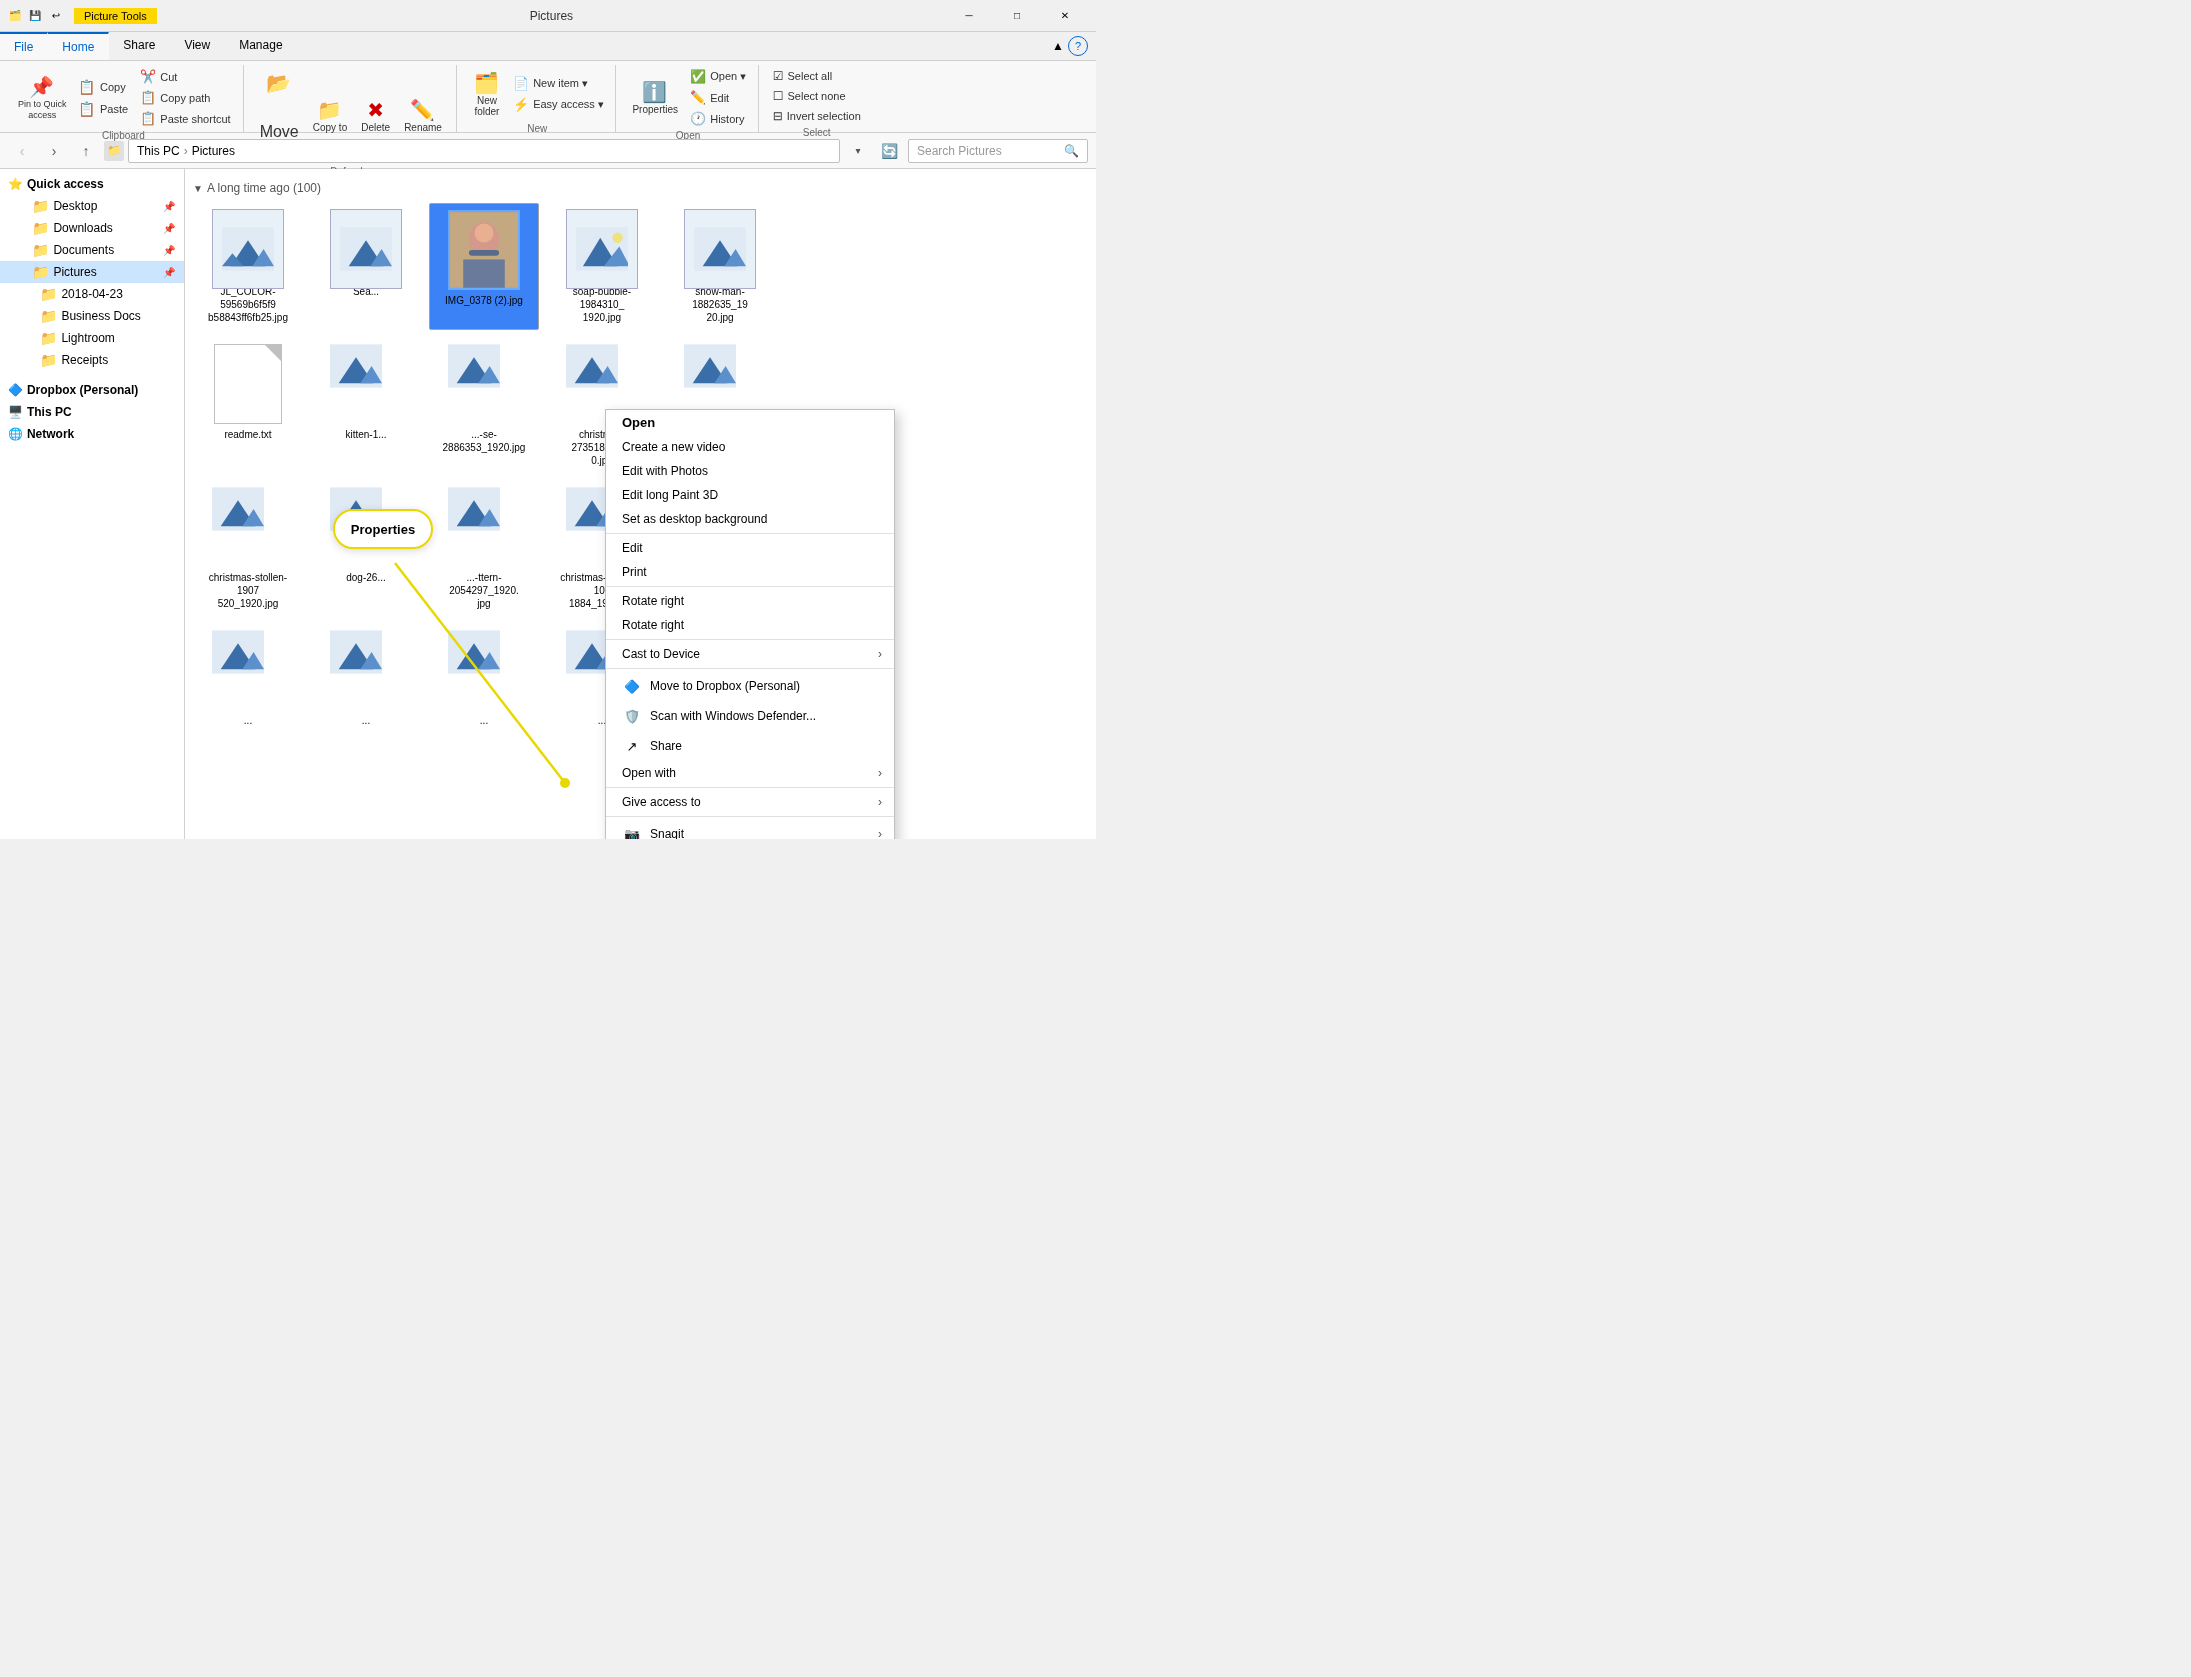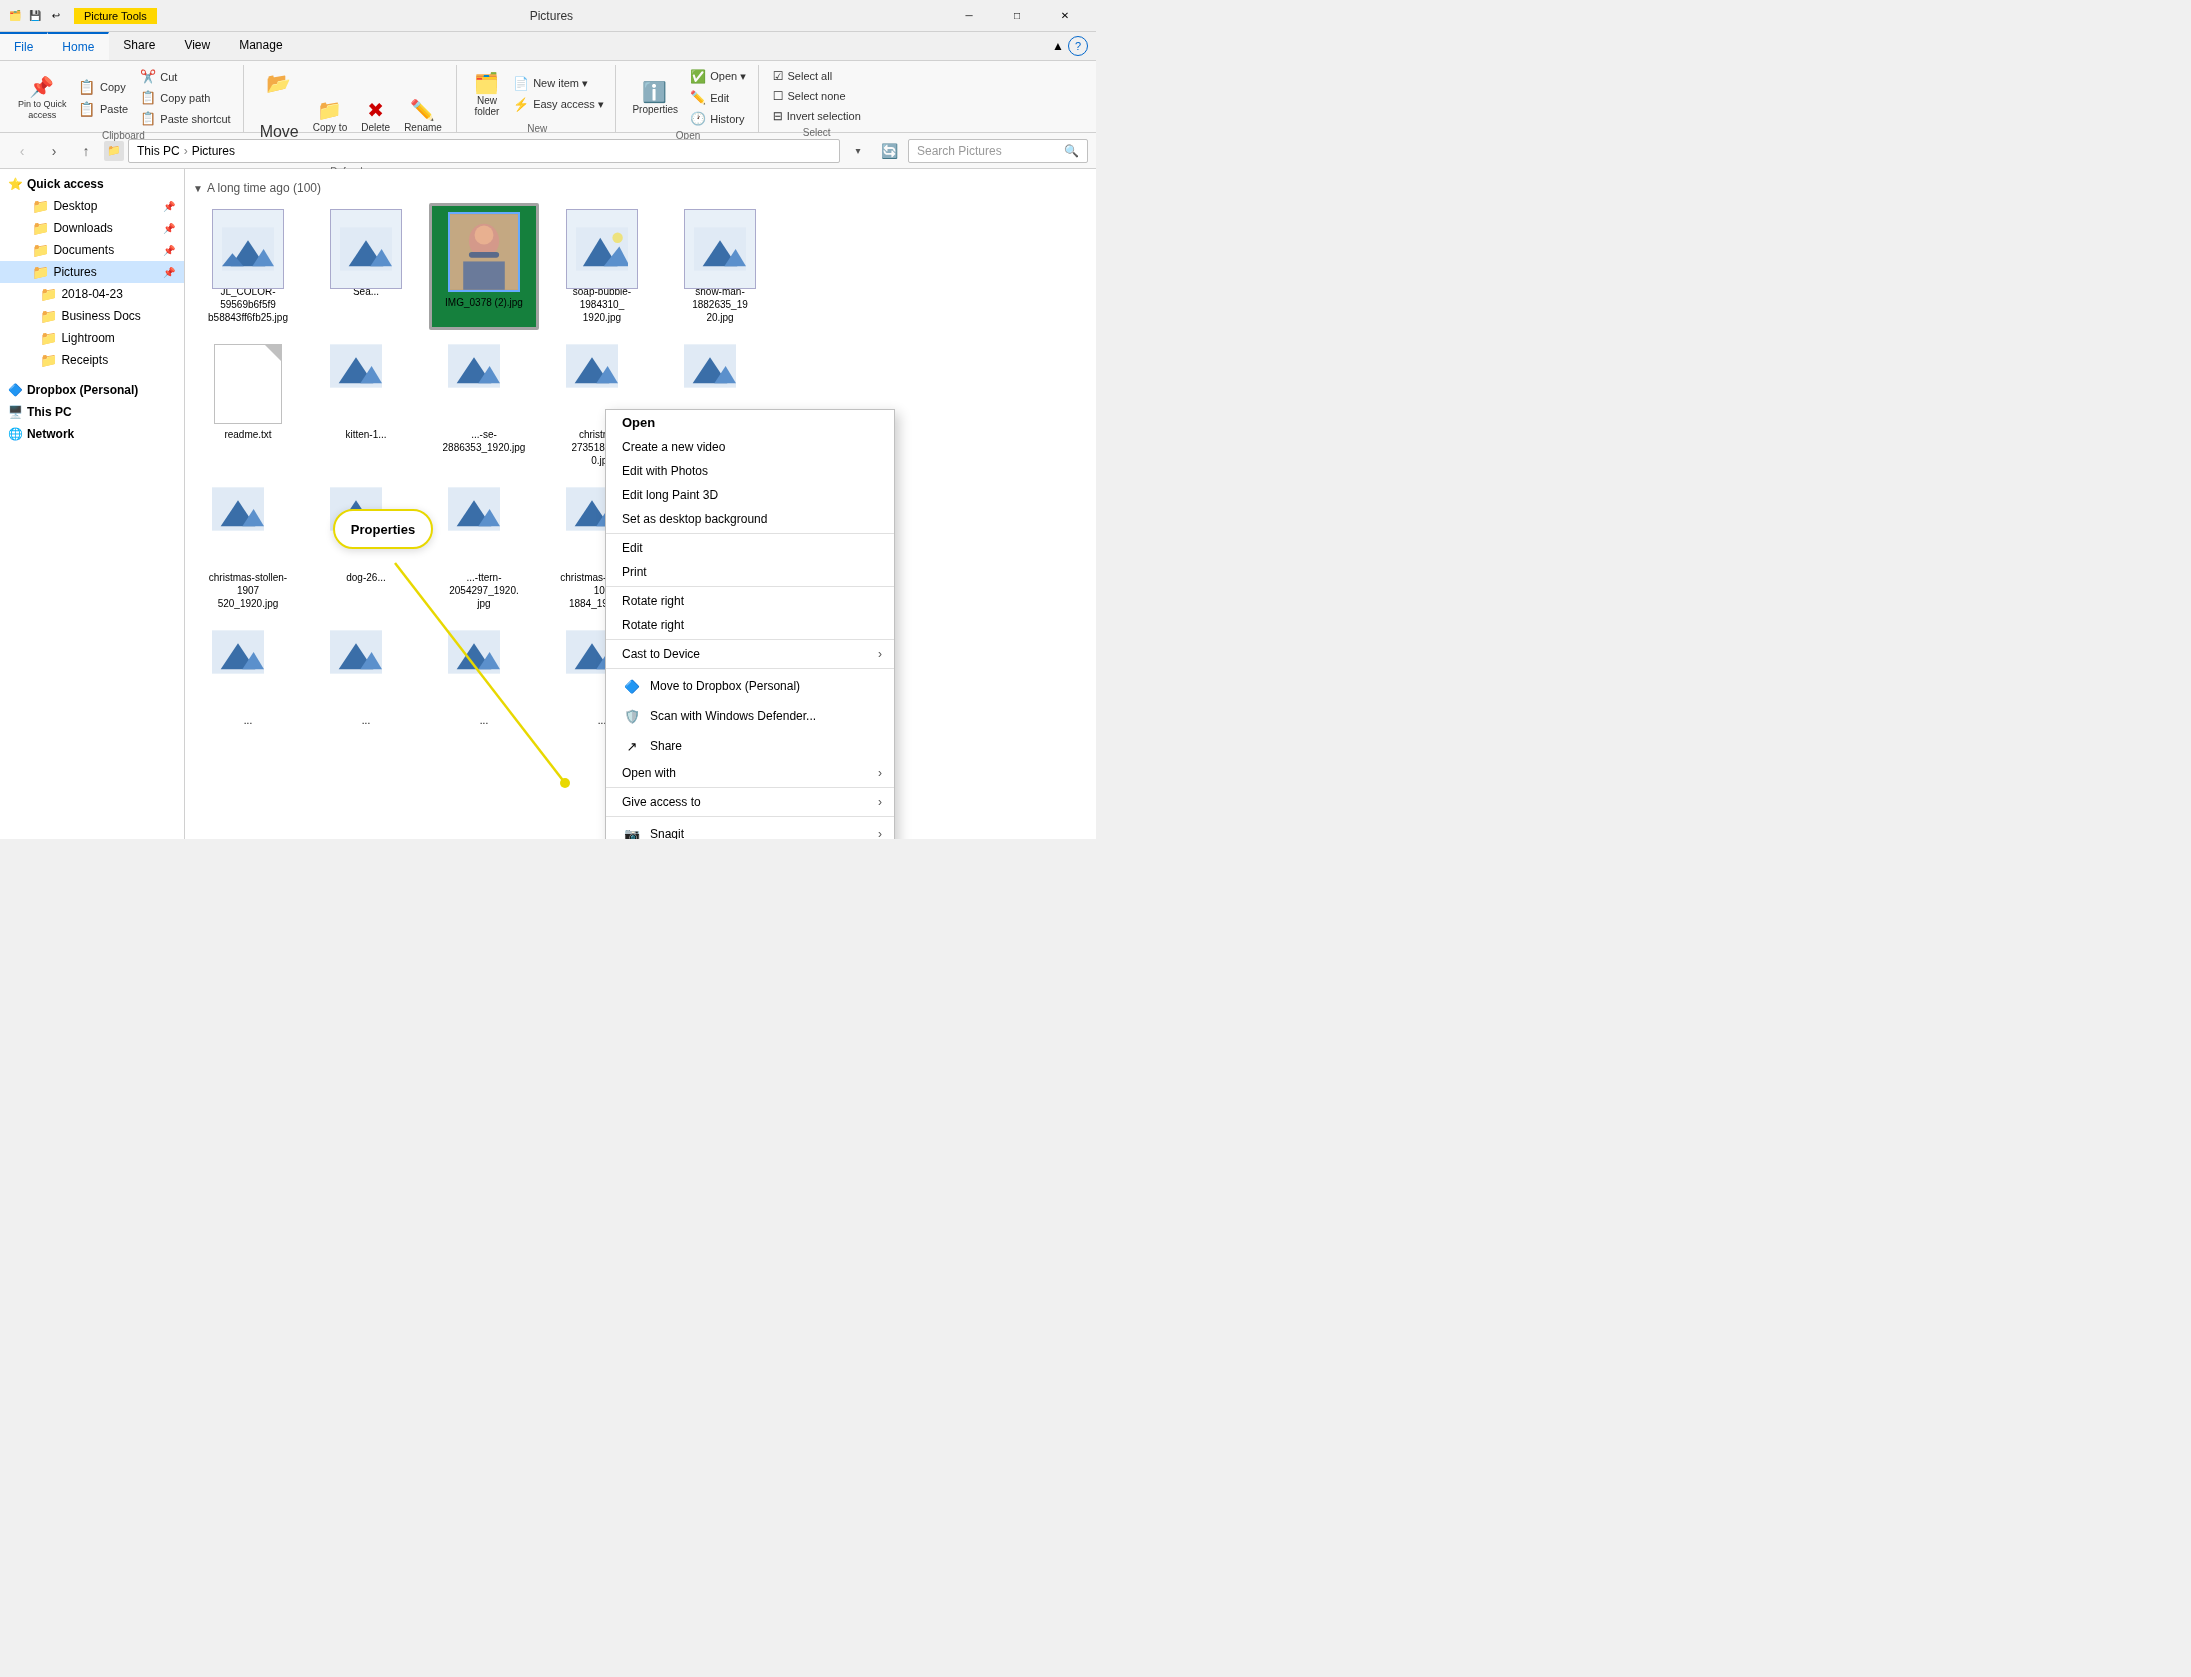--- a/index.html
+++ b/index.html
@@ -51,21 +51,21 @@
 
     
     .content-area { flex: 1; background: white; overflow: hidden; position: relative; }
     .content-scroll { height: 100%; overflow-y: auto; padding: 8px; }
 
     
     .section-header { font-size: 12px; color: #555; padding: 4px 0; margin-bottom: 4px; display: flex; align-items: center; gap: 4px; }
     .section-header .toggle { cursor: pointer; font-size: 10px; }
     .file-grid { display: flex; flex-wrap: wrap; gap: 8px; }
     .file-item { width: 110px; display: flex; flex-direction: column; align-items: center; padding: 6px; cursor: pointer; border-radius: 2px; position: relative; }
-    .file-item.selected { background: #15803d; border: 3px solid #a3a3a3; }
+    .file-item.selected { background: #3b82f6; border: 1px solid #a3a3a3; }
     .file-icon-img { width: 72px; height: 72px; position: relative; }
     .file-icon-img .img-preview { width: 72px; height: 80px; background: #e8f0f8; border: 1px solid #aac; display: flex; align-items: center; justify-content: center; overflow: hidden; }
     .file-name { font-size: 10px; text-align: center; margin-top: 4px; word-break: break-word; max-width: 100px; line-height: 1.3; }
 
     
     .properties-bubble {
       position: absolute;
       left: 148px;
       top: 340px;
       width: 100px;

